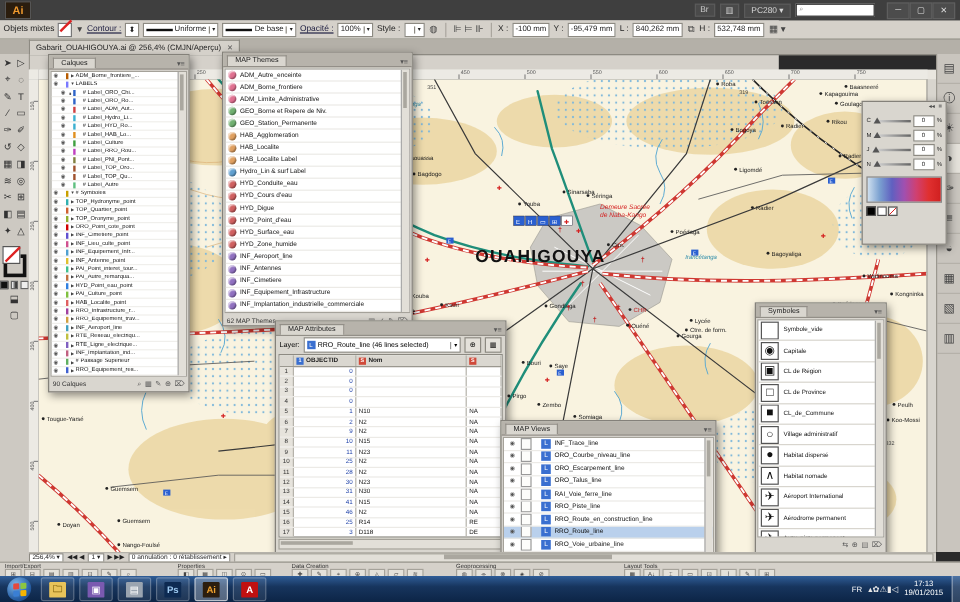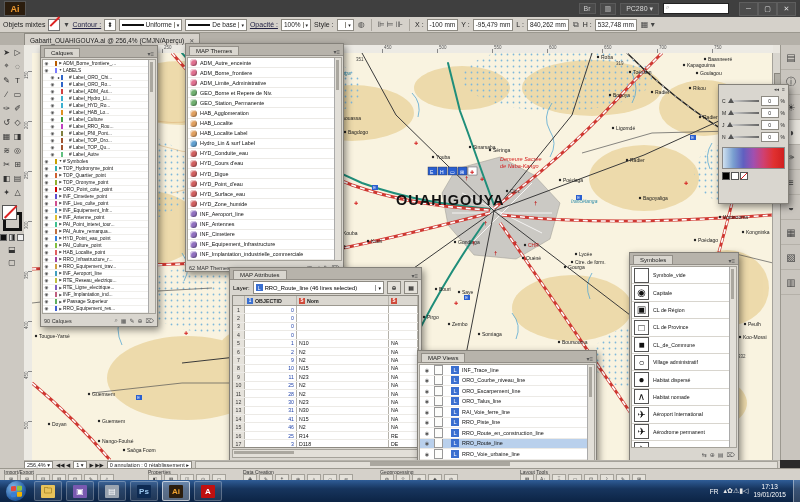--- a/index.html
+++ b/index.html
@@ -43,21 +43,21 @@
   #fillstroke{position:relative;width:20px;height:26px;margin:6px auto 0;}
   #fillsq{position:absolute;left:0;top:0;width:13px;height:13px;background:#fff;border:1px solid #555;}
   #fillsq:after{content:"";position:absolute;left:-1px;top:5px;width:17px;height:1.5px;background:#d22;transform:rotate(-45deg);}
   #strokesq{position:absolute;right:0;bottom:0;width:13px;height:13px;border:3px solid #111;background:#cdc9c2;}
   .minirow{display:flex;justify-content:center;gap:2px;margin-top:3px;}
   .minib{width:5px;height:5px;border:1px solid #666;background:#eee;}
   .minib.black{background:#111;}
   .minib.grad{background:linear-gradient(90deg,#fff,#000);}
   #toolspal .endrow{margin-top:4px;text-align:center;font-size:8px;color:#333;}
   
-  #canvas{position:absolute;left:24px;top:45px;width:756px;height:415px;background:#e9e6df;}
+  #canvas{position:absolute;left:24px;top:58px;width:756px;height:415px;background:#e9e6df;}
   #ruler-top{position:absolute;left:8px;top:0;right:7px;height:8px;background:#eceae4;border-bottom:1px solid #999;overflow:hidden;font-size:4.5px;color:#555;}
   #ruler-corner{position:absolute;left:0;top:0;width:8px;height:8px;background:#eceae4;border-right:1px solid #999;border-bottom:1px solid #999;}
   #ruler-left{position:absolute;left:0;top:8px;width:8px;bottom:0;background:#eceae4;border-right:1px solid #999;overflow:hidden;font-size:4.5px;color:#555;}
   .rtick{position:absolute;background:#888;}
   .rnum{position:absolute;}
   #map{position:absolute;left:8px;top:8px;width:741px;height:407px;overflow:hidden;}
   #vscroll{position:absolute;right:0;top:8px;width:7px;bottom:0;background:#d8d5ce;border-left:1px solid #a5a29a;}
   #vthumb{position:absolute;left:1px;top:20px;width:5px;height:60px;background:#b0ada5;border:1px solid #8a877f;}
   
   #dock{position:absolute;left:780px;top:45px;width:20px;height:415px;background:#c9c5be;border-left:1px solid #9b988f;}

